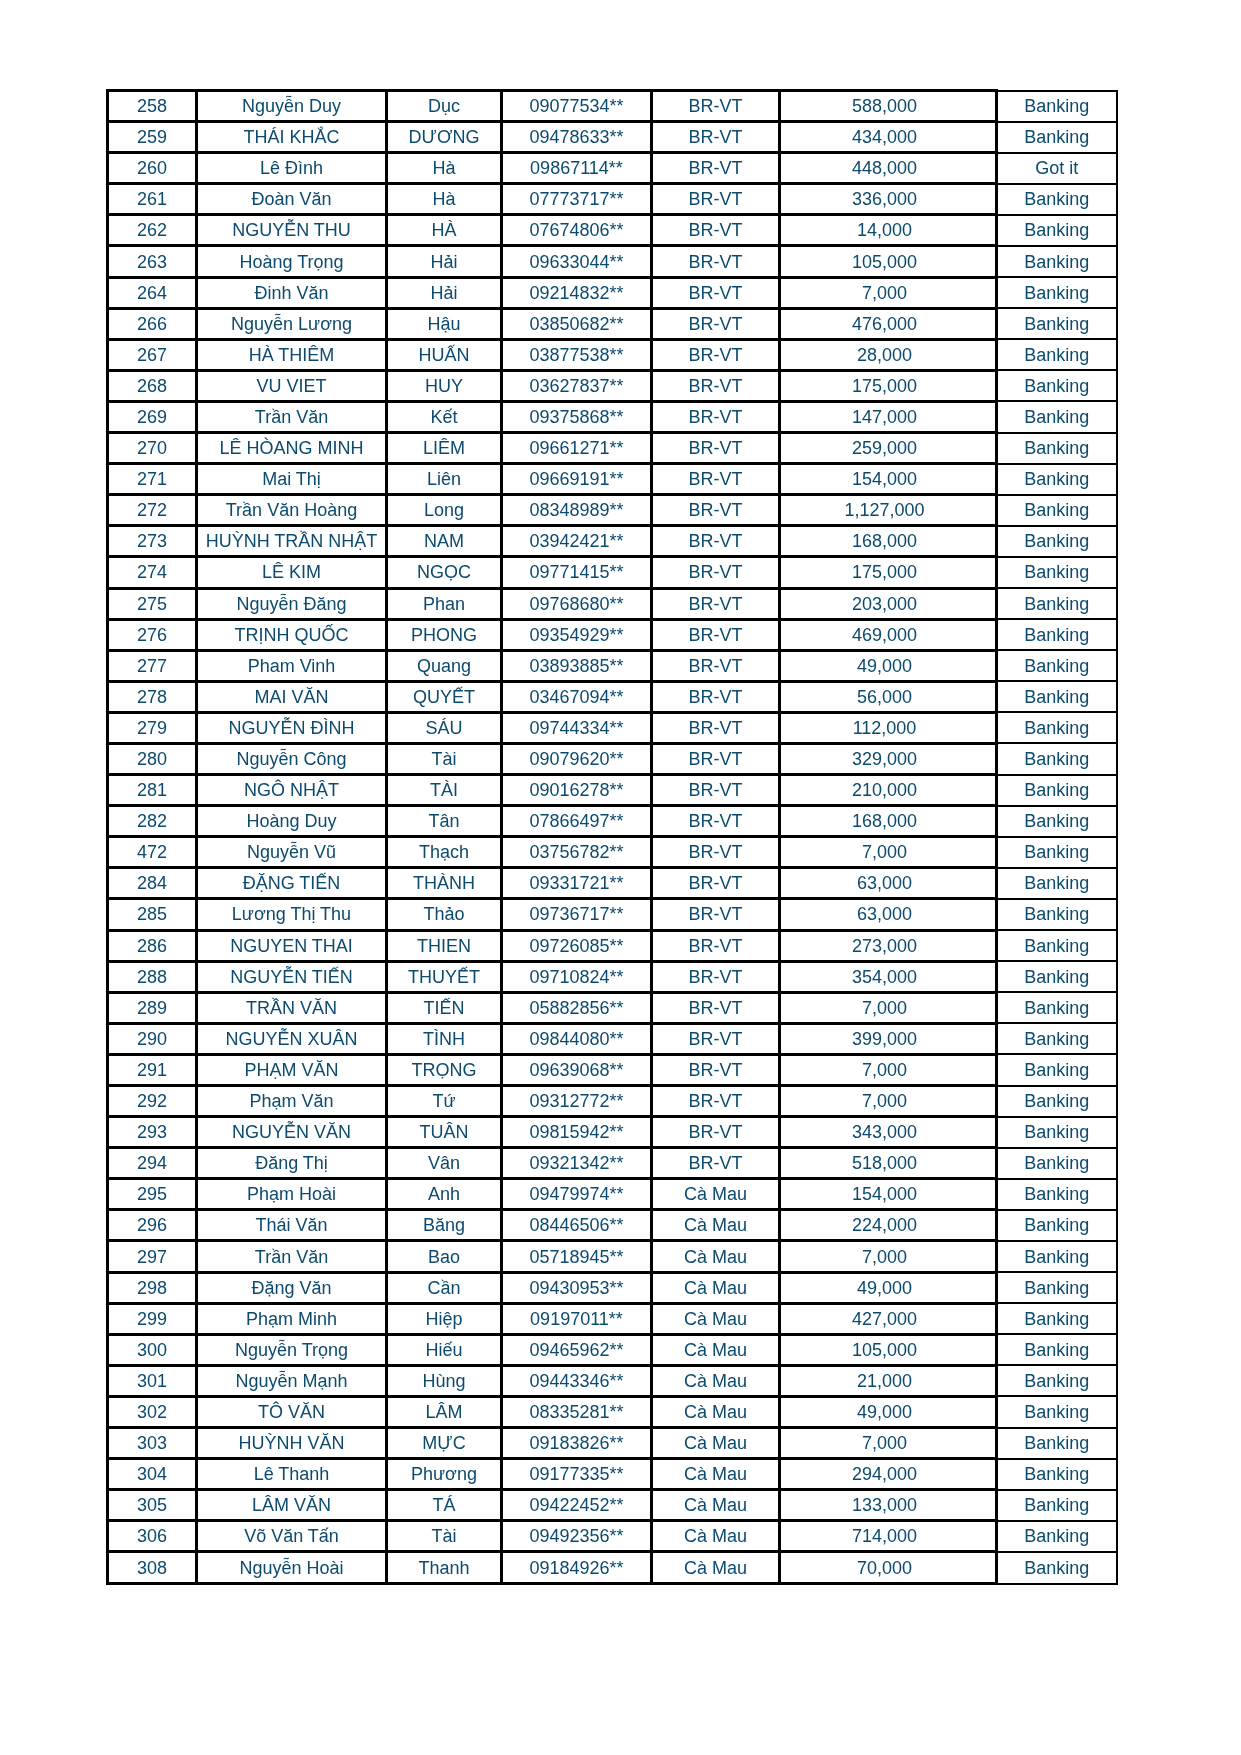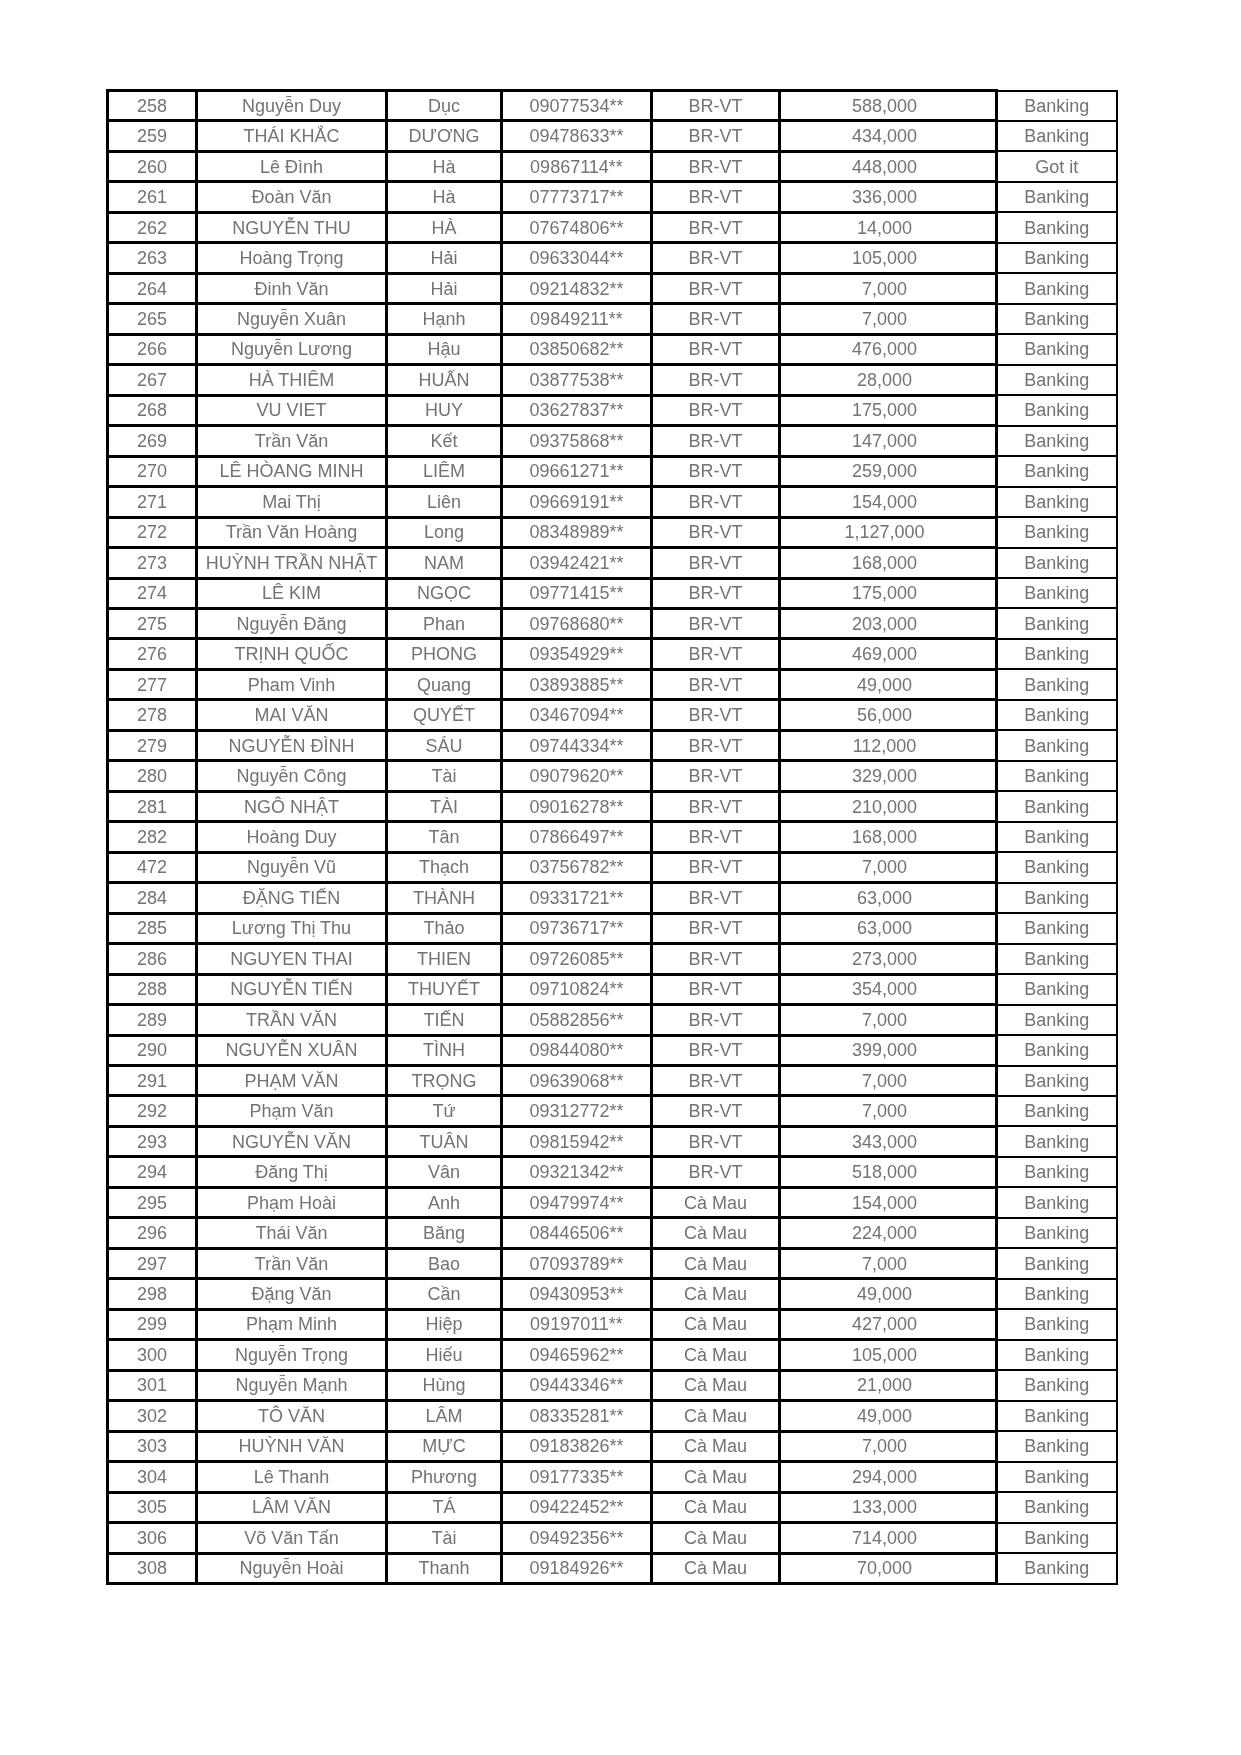--- a/index.html
+++ b/index.html
@@ -6,21 +6,21 @@
     margin: 0;
     padding: 0;
     background: #ffffff;
   }
   .page {
     position: relative;
     width: 1090px;
     height: 1755px;
     background: #ffffff;
     font-family: "Liberation Sans", sans-serif;
-    color: #737373;
+    color: #0c4a6e;
     padding-left: 48px;
   }
   table.roster {
     position: absolute;
     left: 106px;
     top: 89px;
     width: 1009px;
     height: 1496px;
     border-collapse: collapse;
     table-layout: fixed;
@@ -124,29 +124,20 @@
         <tr>
           <td class="col-index align-center">264</td>
           <td class="col-first-name align-center">Đinh Văn</td>
           <td class="col-last-name align-center">Hải</td>
           <td class="col-phone align-center">09214832**</td>
           <td class="col-province align-center">BR-VT</td>
           <td class="col-amount align-right">7,000</td>
           <td class="col-status align-center">Banking</td>
         </tr>
         <tr>
-          <td class="col-index align-center">265</td>
-          <td class="col-first-name align-center">Nguyễn Xuân</td>
-          <td class="col-last-name align-center">Hạnh</td>
-          <td class="col-phone align-center">09849211**</td>
-          <td class="col-province align-center">BR-VT</td>
-          <td class="col-amount align-right">7,000</td>
-          <td class="col-status align-center">Banking</td>
-        </tr>
-        <tr>
           <td class="col-index align-center">266</td>
           <td class="col-first-name align-center">Nguyễn Lương</td>
           <td class="col-last-name align-center">Hậu</td>
           <td class="col-phone align-center">03850682**</td>
           <td class="col-province align-center">BR-VT</td>
           <td class="col-amount align-right">476,000</td>
           <td class="col-status align-center">Banking</td>
         </tr>
         <tr>
           <td class="col-index align-center">267</td>
@@ -406,21 +397,21 @@
           <td class="col-last-name align-center">Băng</td>
           <td class="col-phone align-center">08446506**</td>
           <td class="col-province align-center">Cà Mau</td>
           <td class="col-amount align-right">224,000</td>
           <td class="col-status align-center">Banking</td>
         </tr>
         <tr>
           <td class="col-index align-center">297</td>
           <td class="col-first-name align-center">Trần Văn</td>
           <td class="col-last-name align-center">Bao</td>
-          <td class="col-phone align-center">07093789**</td>
+          <td class="col-phone align-center">05718945**</td>
           <td class="col-province align-center">Cà Mau</td>
           <td class="col-amount align-right">7,000</td>
           <td class="col-status align-center">Banking</td>
         </tr>
         <tr>
           <td class="col-index align-center">298</td>
           <td class="col-first-name align-center">Đặng Văn</td>
           <td class="col-last-name align-center">Cần</td>
           <td class="col-phone align-center">09430953**</td>
           <td class="col-province align-center">Cà Mau</td>

